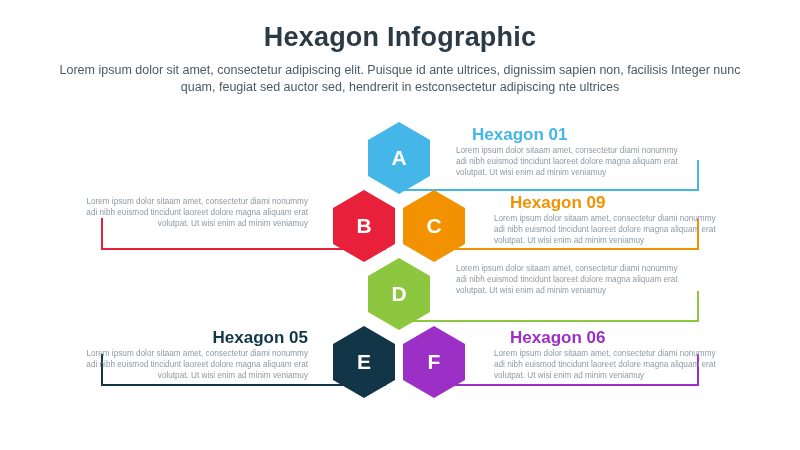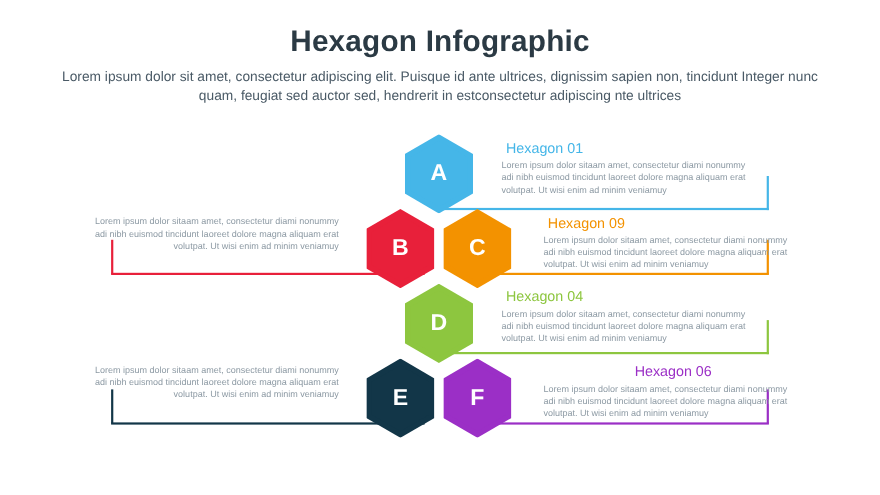--- a/index.html
+++ b/index.html
@@ -71,40 +71,40 @@
   .vline {
     position: absolute;
     width: 2px;
   }
   
   .blk {
     position: absolute;
     width: 232px;
   }
   .blk .hd {
-    font-size: 13px;
-    font-weight: normal;
-    margin: 0 0 3px 4px;
+    font-size: 17px;
+    font-weight: bold;
+    margin: 0 0 3px 16px;
     line-height: 14px;
   }
   .blk .bd {
     font-size: 8.2px;
     line-height: 11.2px;
     color: #8d9aa4;
   }
   .blk.right { text-align: left; }
   .blk.left { text-align: right; }
 </style>
 </head>
 <body>
 
 <div id="stage">
 
   <div class="title">Hexagon Infographic</div>
-  <div class="subtitle">Lorem ipsum dolor sit amet, consectetur adipiscing elit. Puisque id ante ultrices, dignissim sapien non, tincidunt Integer nunc quam, feugiat sed auctor sed, hendrerit in estconsectetur adipiscing nte ultrices</div>
+  <div class="subtitle">Lorem ipsum dolor sit amet, consectetur adipiscing elit. Puisque id ante ultrices, dignissim sapien non, facilisis Integer nunc quam, feugiat sed auctor sed, hendrerit in estconsectetur adipiscing nte ultrices</div>
 
   <div class="hline" style="left:399px; top:189px; width:300px; background:#45b6e8;"></div>
   <div class="vline" style="left:697px; top:160px; height:31px; background:#45b6e8;"></div>
 
   <div class="hline" style="left:101px; top:248px; width:285px; background:#e8203a;"></div>
   <div class="vline" style="left:101px; top:218px; height:31px; background:#e8203a;"></div>
 
   <div class="hline" style="left:440px; top:248px; width:259px; background:#f39200;"></div>
   <div class="vline" style="left:697px; top:218px; height:31px; background:#f39200;"></div>
 
@@ -161,26 +161,26 @@
   <div class="blk left" style="left:76px; top:196px;">
     <div class="bd">Lorem ipsum dolor sitaam amet, consectetur diami nonummy adi nibh euismod tincidunt laoreet dolore magna aliquam erat volutpat. Ut wisi enim ad minim veniamuy</div>
   </div>
 
   <div class="blk right" style="left:494px; top:196px;">
     <div class="hd" style="color:#f39200;">Hexagon 09</div>
     <div class="bd">Lorem ipsum dolor sitaam amet, consectetur diami nonummy adi nibh euismod tincidunt laoreet dolore magna aliquam erat volutpat. Ut wisi enim ad minim veniamuy</div>
   </div>
 
   <div class="blk right" style="left:456px; top:263px;">
-    <div class="hd" style="color:#8dc63f;">Hexagon 04</div>
     <div class="bd">Lorem ipsum dolor sitaam amet, consectetur diami nonummy adi nibh euismod tincidunt laoreet dolore magna aliquam erat volutpat. Ut wisi enim ad minim veniamuy</div>
   </div>
 
   <div class="blk left" style="left:76px; top:331px;">
+    <div class="hd" style="color:#123648;">Hexagon 05</div>
     <div class="bd">Lorem ipsum dolor sitaam amet, consectetur diami nonummy adi nibh euismod tincidunt laoreet dolore magna aliquam erat volutpat. Ut wisi enim ad minim veniamuy</div>
   </div>
 
   <div class="blk right" style="left:494px; top:331px;">
-    <div class="hd" style="color:#9b2fc6;text-align:center;">Hexagon 06</div>
+    <div class="hd" style="color:#9b2fc6;">Hexagon 06</div>
     <div class="bd">Lorem ipsum dolor sitaam amet, consectetur diami nonummy adi nibh euismod tincidunt laoreet dolore magna aliquam erat volutpat. Ut wisi enim ad minim veniamuy</div>
   </div>
 
 </div>
 
 </body></html>

